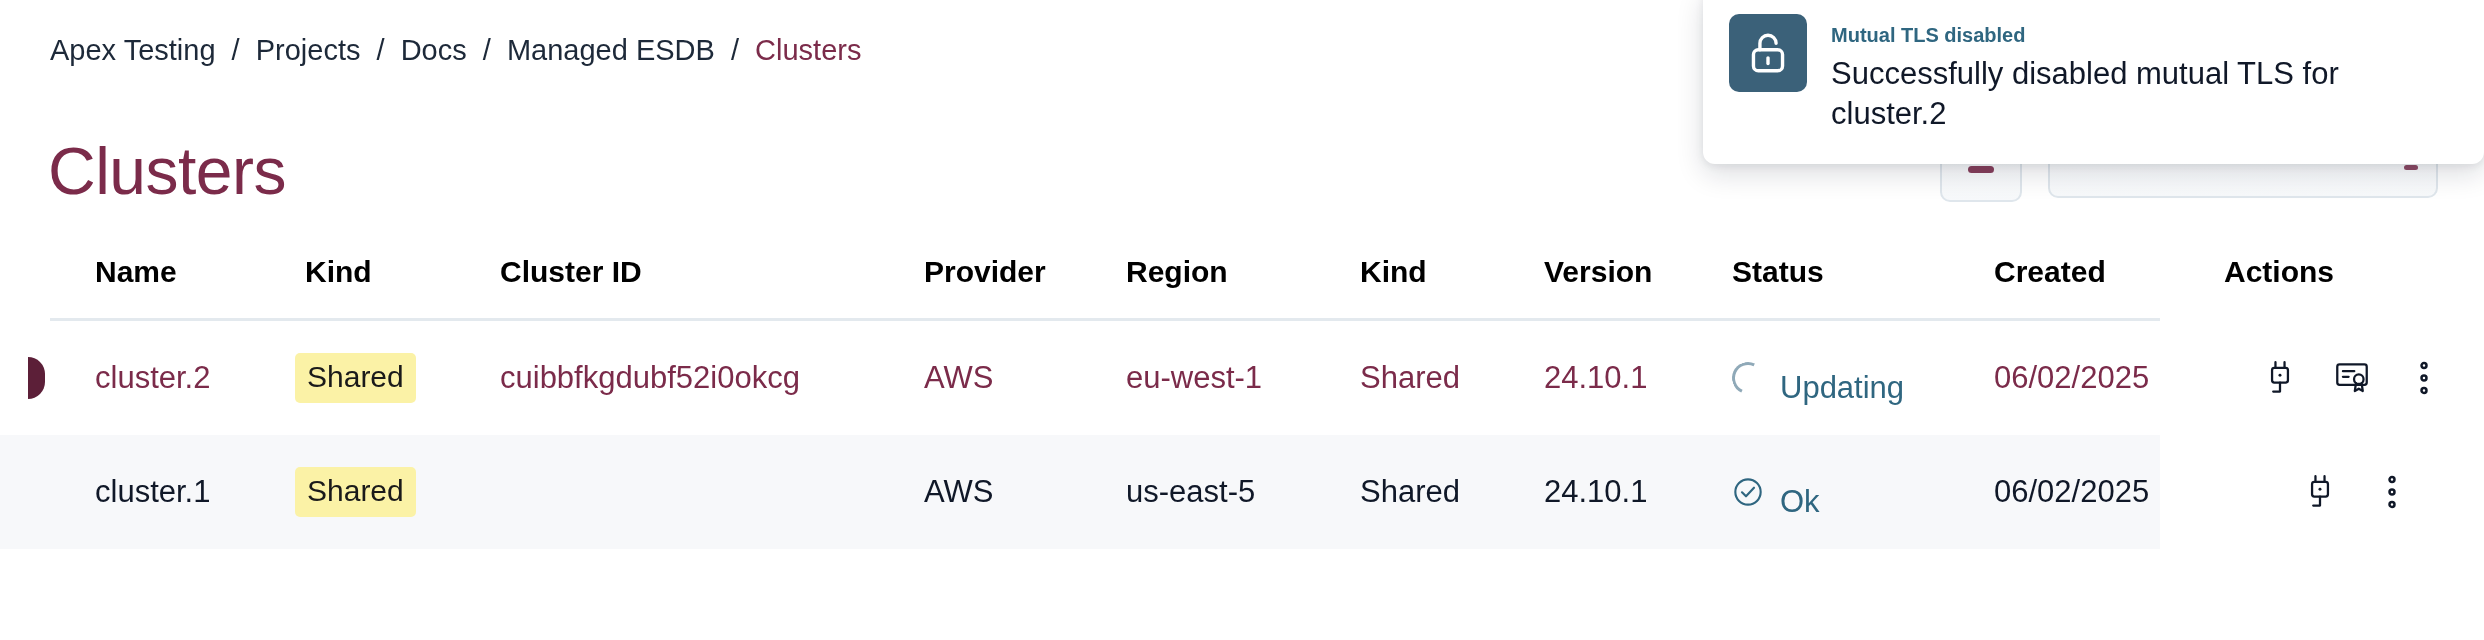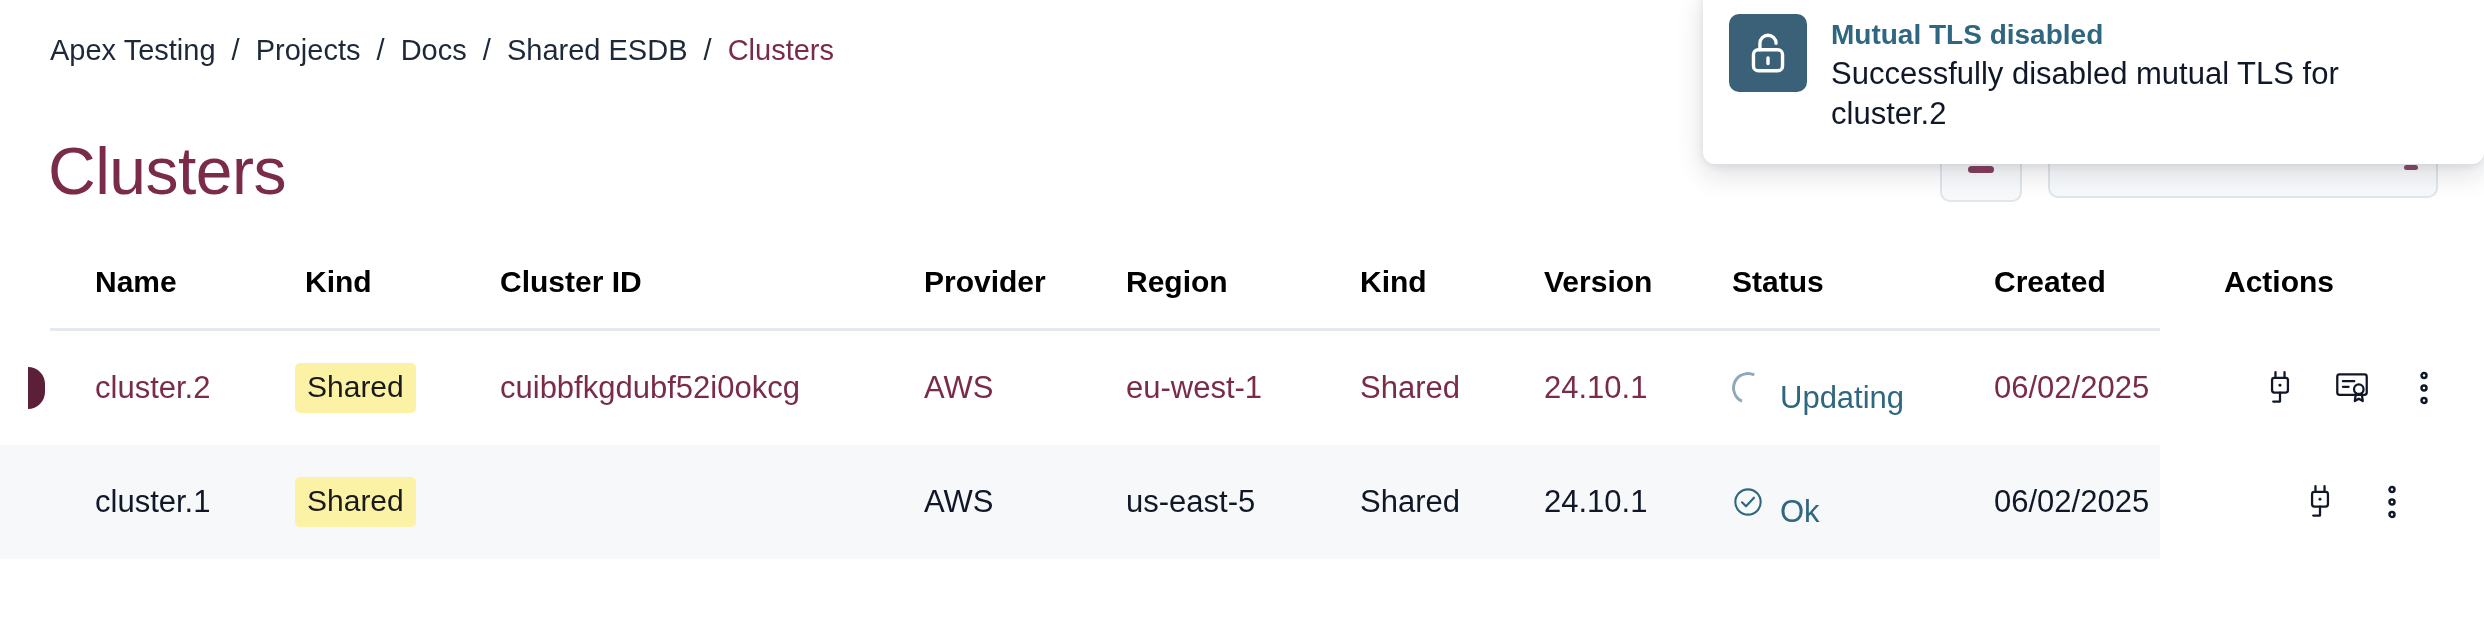--- a/index.html
+++ b/index.html
@@ -84,21 +84,21 @@
     width: 14px; height: 5px;
     background: #7b2b4a;
     border-radius: 3px;
     opacity: .85;
   }
 
   
   .table {
     position: absolute;
     left: 0;
-    top: 243px;
+    top: 233px;
     width: 2200px;
   }
   .thead {
     position: relative;
     height: 85px;
     border-bottom: 3px solid #e3e9ee;
     margin: 0 40px 0 50px;
   }
   .th {
     position: absolute;
@@ -202,21 +202,21 @@
     width: 78px;
     height: 78px;
     border-radius: 10px;
     background: #3b6179;
     display: flex;
     align-items: center;
     justify-content: center;
   }
   .toast-body { padding-top: 2px; }
   .toast-title {
-    font-size: 28px;
+    font-size: 20px;
     line-height: 38px;
     font-weight: 700;
     color: #2f6680;
     white-space: nowrap;
   }
   .toast-message {
     font-size: 31px;
     line-height: 40px;
     color: #101828;
     max-width: 600px;
@@ -225,21 +225,21 @@
 </head>
 <body>
 
 <div class="breadcrumb">
   <span class="crumb">Apex Testing</span>
   <span class="sep">/</span>
   <span class="crumb">Projects</span>
   <span class="sep">/</span>
   <span class="crumb">Docs</span>
   <span class="sep">/</span>
-  <span class="crumb">Shared ESDB</span>
+  <span class="crumb">Managed ESDB</span>
   <span class="sep">/</span>
   <span class="crumb current">Clusters</span>
 </div>
 
 <h1 class="page-title">Clusters</h1>
 
 <div class="toolbar">
   <div class="toolbar-icon-btn">
     <span class="glyph"></span>
   </div>

